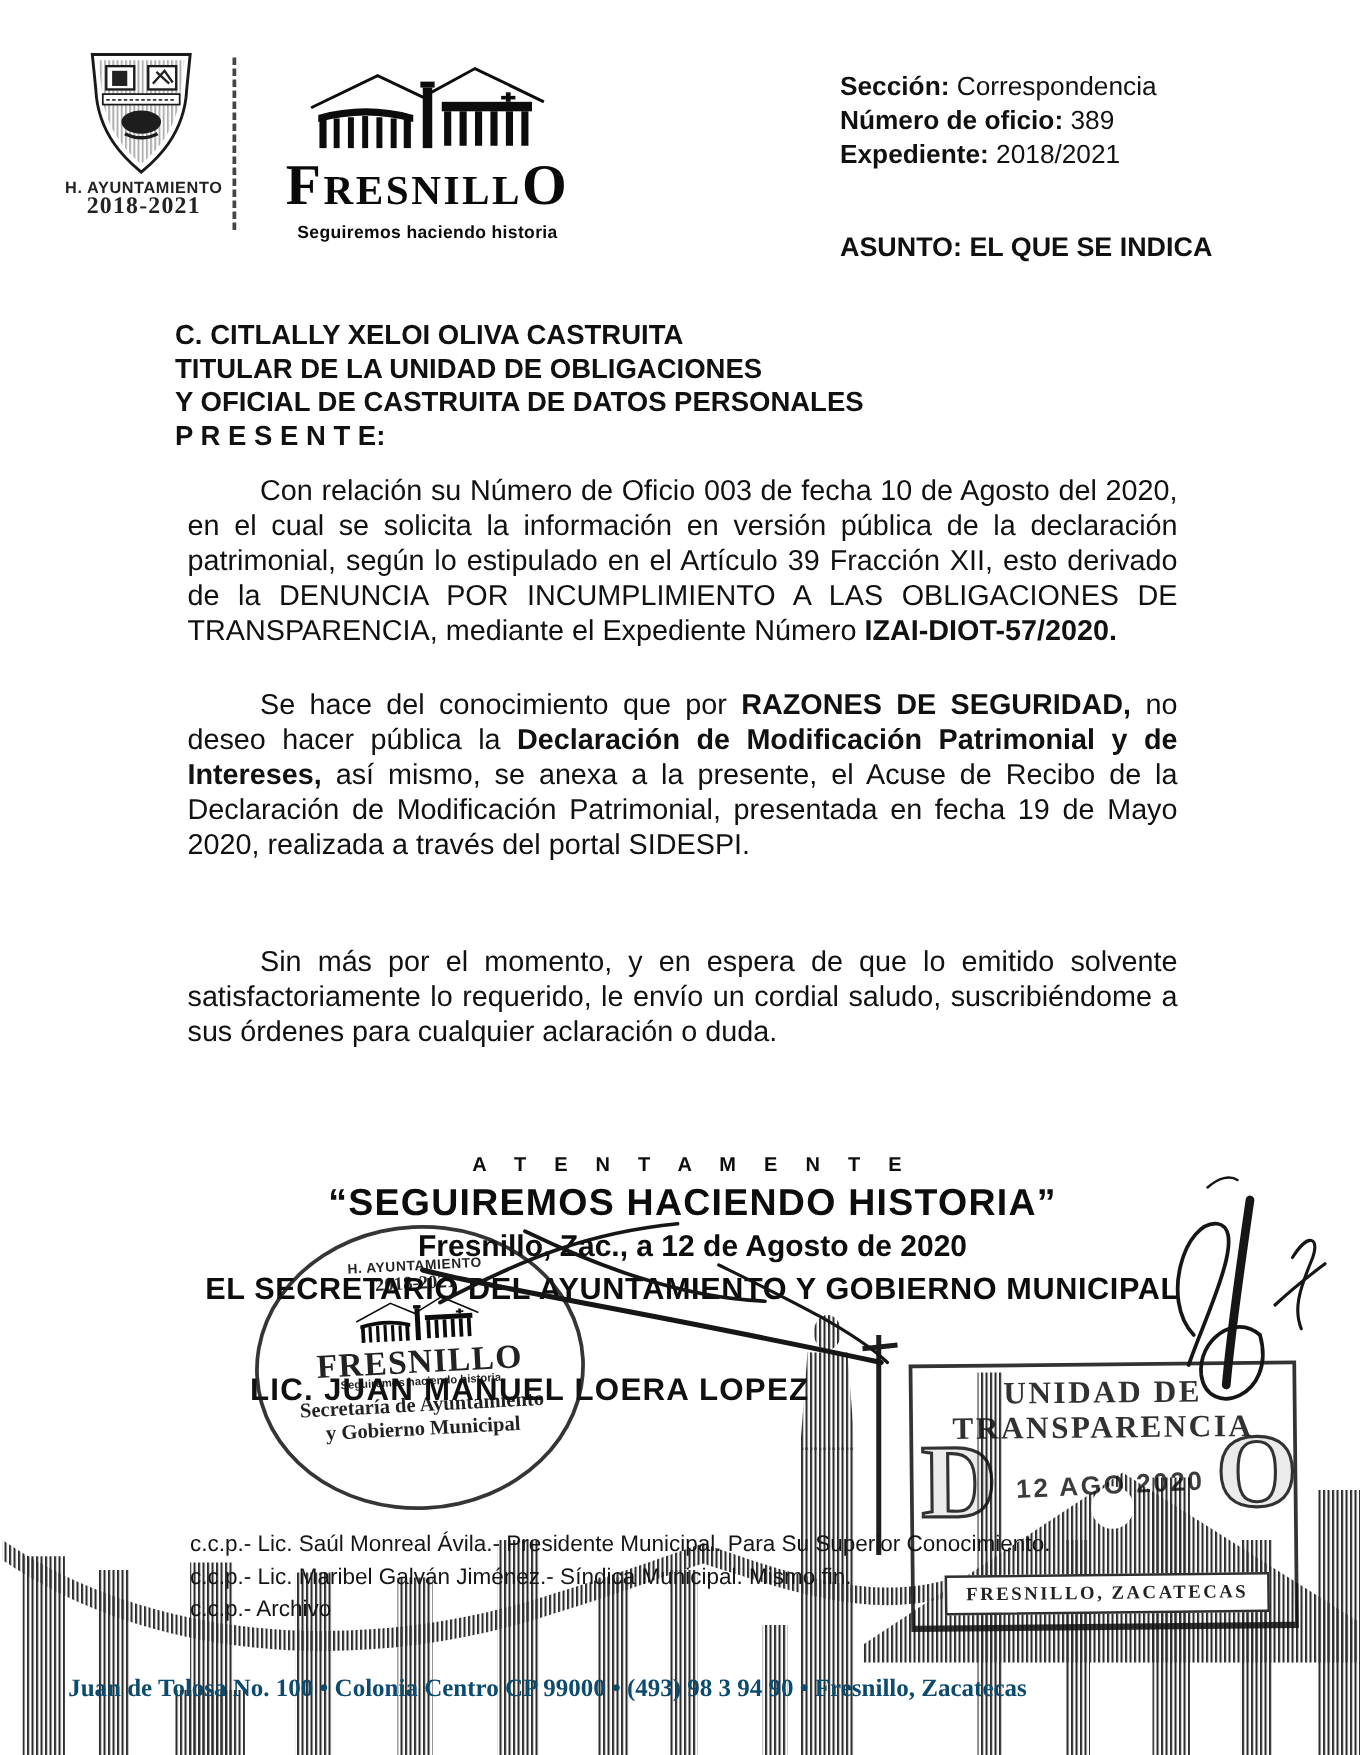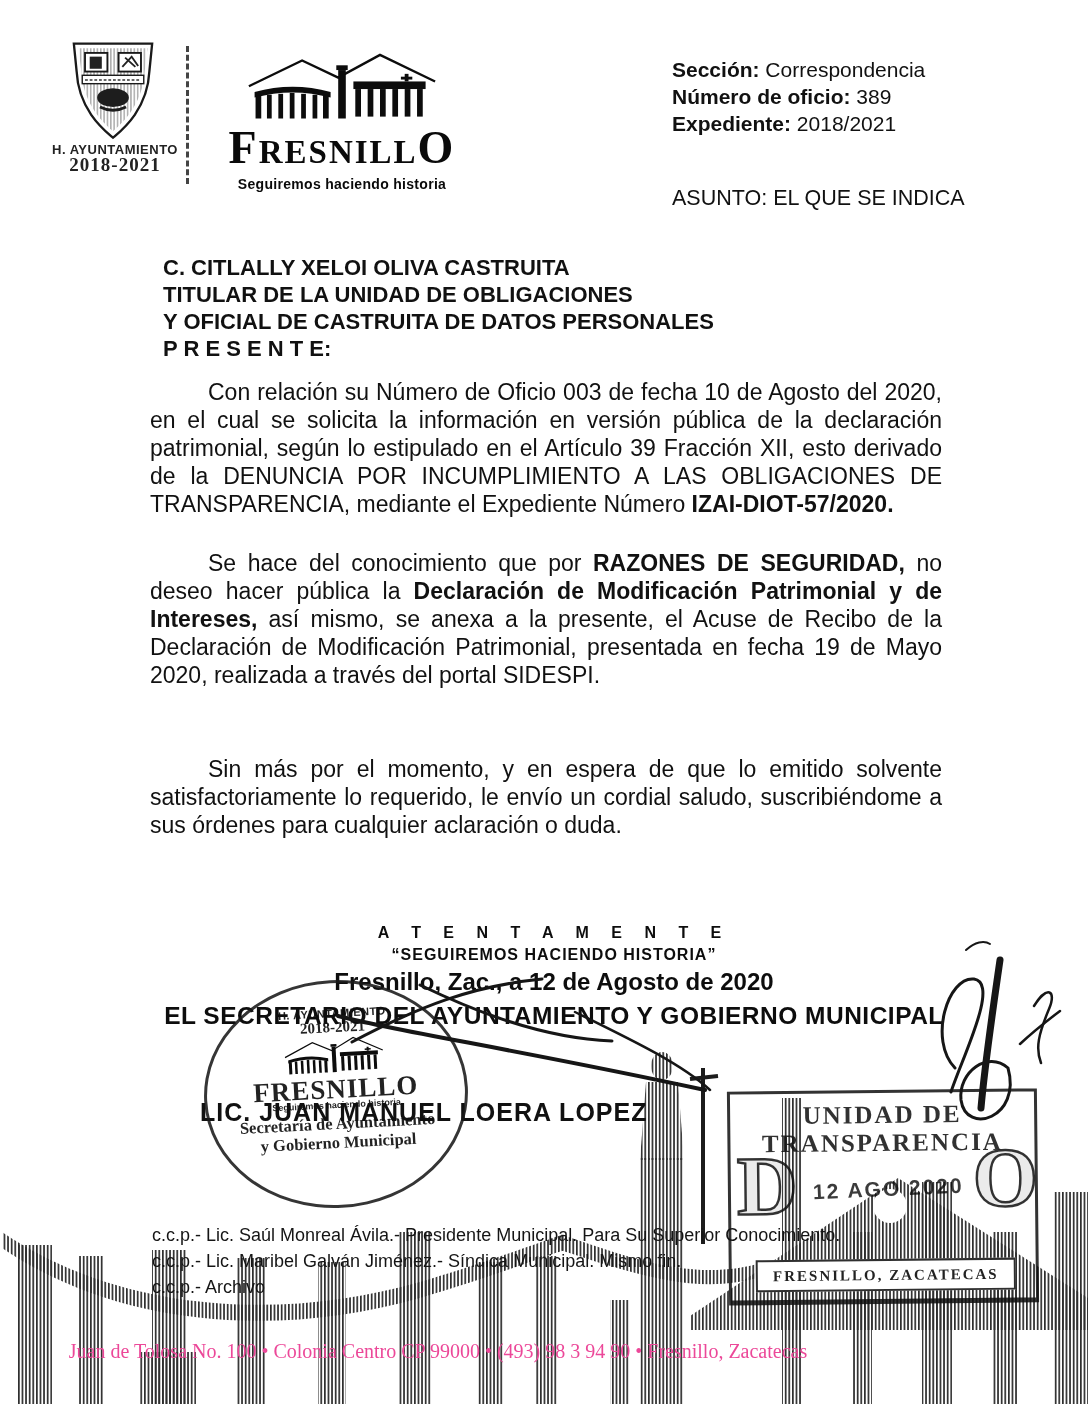--- a/index.html
+++ b/index.html
@@ -16,33 +16,33 @@
   .hdr-divider{position:absolute;left:186px;top:46px;height:138px;border-left:3px dashed #444;}
   .logo{position:absolute;left:222px;top:52px;width:240px;text-align:center;}
   .logo svg{display:block;margin:0 auto;}
   .wordmark{font-family:"Liberation Serif",serif;font-weight:bold;color:#0a0a0a;
     letter-spacing:2px;line-height:40px;white-space:nowrap;}
   .wordmark .big{font-size:46px;}
   .wordmark .mid{font-size:33px;}
   .tagline{font-size:14px;font-weight:bold;color:#0a0a0a;margin-top:-2px;letter-spacing:.3px;}
   .meta{position:absolute;left:672px;top:56px;font-size:21px;line-height:27px;}
   .meta b{font-weight:bold;margin-top:41px;}
-  .subject{position:absolute;left:672px;top:186px;font-size:21.5px;font-weight:normal;}
-  
-  .recipient{position:absolute;left:163px;top:254px;font-size:22px;font-weight:bold;line-height:27px;}
+  .subject{position:absolute;left:672px;top:186px;font-size:21.5px;font-weight:bold;}
+  
+  .recipient{position:absolute;left:140px;top:254px;font-size:22px;font-weight:bold;line-height:27px;}
   
   .bodytext{position:absolute;left:150px;top:378px;width:792px;}
   .para{font-size:23px;line-height:28px;text-align:justify;text-indent:58px;margin:0 0 31px 0;}
   .para.gap{margin-top:66px;}
   .para b{font-weight:bold;}
   
   .closing{position:absolute;left:150px;top:924px;width:808px;text-align:center;
     font-weight:bold;color:#0d0d0d;z-index:2;}
   .closing .l1{font-size:16px;letter-spacing:9px;}
-  .closing .l2{font-size:16px;letter-spacing:1px;margin-top:4px;}
+  .closing .l2{font-size:30px;letter-spacing:1px;margin-top:4px;}
   .closing .l3{font-size:24px;margin-top:4px;}
   .closing .l4{font-size:24.5px;margin-top:6px;letter-spacing:.5px;white-space:nowrap;}
   .signer{position:absolute;left:200px;top:1098px;width:640px;
     font-size:25px;font-weight:bold;letter-spacing:1px;z-index:2;white-space:nowrap;}
   
   .round-stamp{position:absolute;left:204px;top:980px;width:258px;height:222px;
     border:3px solid rgba(25,25,25,.88);border-radius:50%;z-index:3;
     transform:rotate(-3deg);text-align:center;color:rgba(15,15,15,.92);}
   .round-stamp .rs-top{margin-top:24px;font-size:11px;font-weight:bold;letter-spacing:.5px;}
   .round-stamp .rs-years{font-family:"Liberation Serif",serif;font-size:15px;font-weight:bold;}
@@ -65,21 +65,21 @@
   .receipt-stamp .big-o{left:242px;top:46px;}
   .receipt-stamp .date{position:absolute;left:82px;top:84px;font-size:21px;font-weight:bold;
     letter-spacing:2px;transform:rotate(-2deg);color:rgba(10,10,10,.8);white-space:nowrap;}
   .receipt-stamp .rbox{position:absolute;left:24px;top:166px;width:256px;height:28px;
     background:#fff;border:2px solid rgba(10,10,10,.85);text-align:center;
     font-family:"Liberation Serif",serif;font-weight:bold;font-size:15px;letter-spacing:2px;
     line-height:28px;color:rgba(10,10,10,.9);}
   
   .ccp{position:absolute;left:152px;top:1222px;font-size:18px;line-height:26px;z-index:2;color:#151515;}
   .footer-line{position:absolute;left:0;top:1340px;width:876px;text-align:center;z-index:2;
-    font-family:"Liberation Serif",serif;font-size:20px;color:#ec4899;}
+    font-family:"Liberation Serif",serif;font-size:20px;color:#0c4a6e;font-weight:bold;}
   
   .watermark{position:absolute;left:0;top:0;z-index:1;}
   .signature{position:absolute;left:0;top:0;z-index:4;pointer-events:none;}
 </style>
 </head>
 <body>
 
 <div class="page">
 
   <svg width="0" height="0" style="position:absolute">

